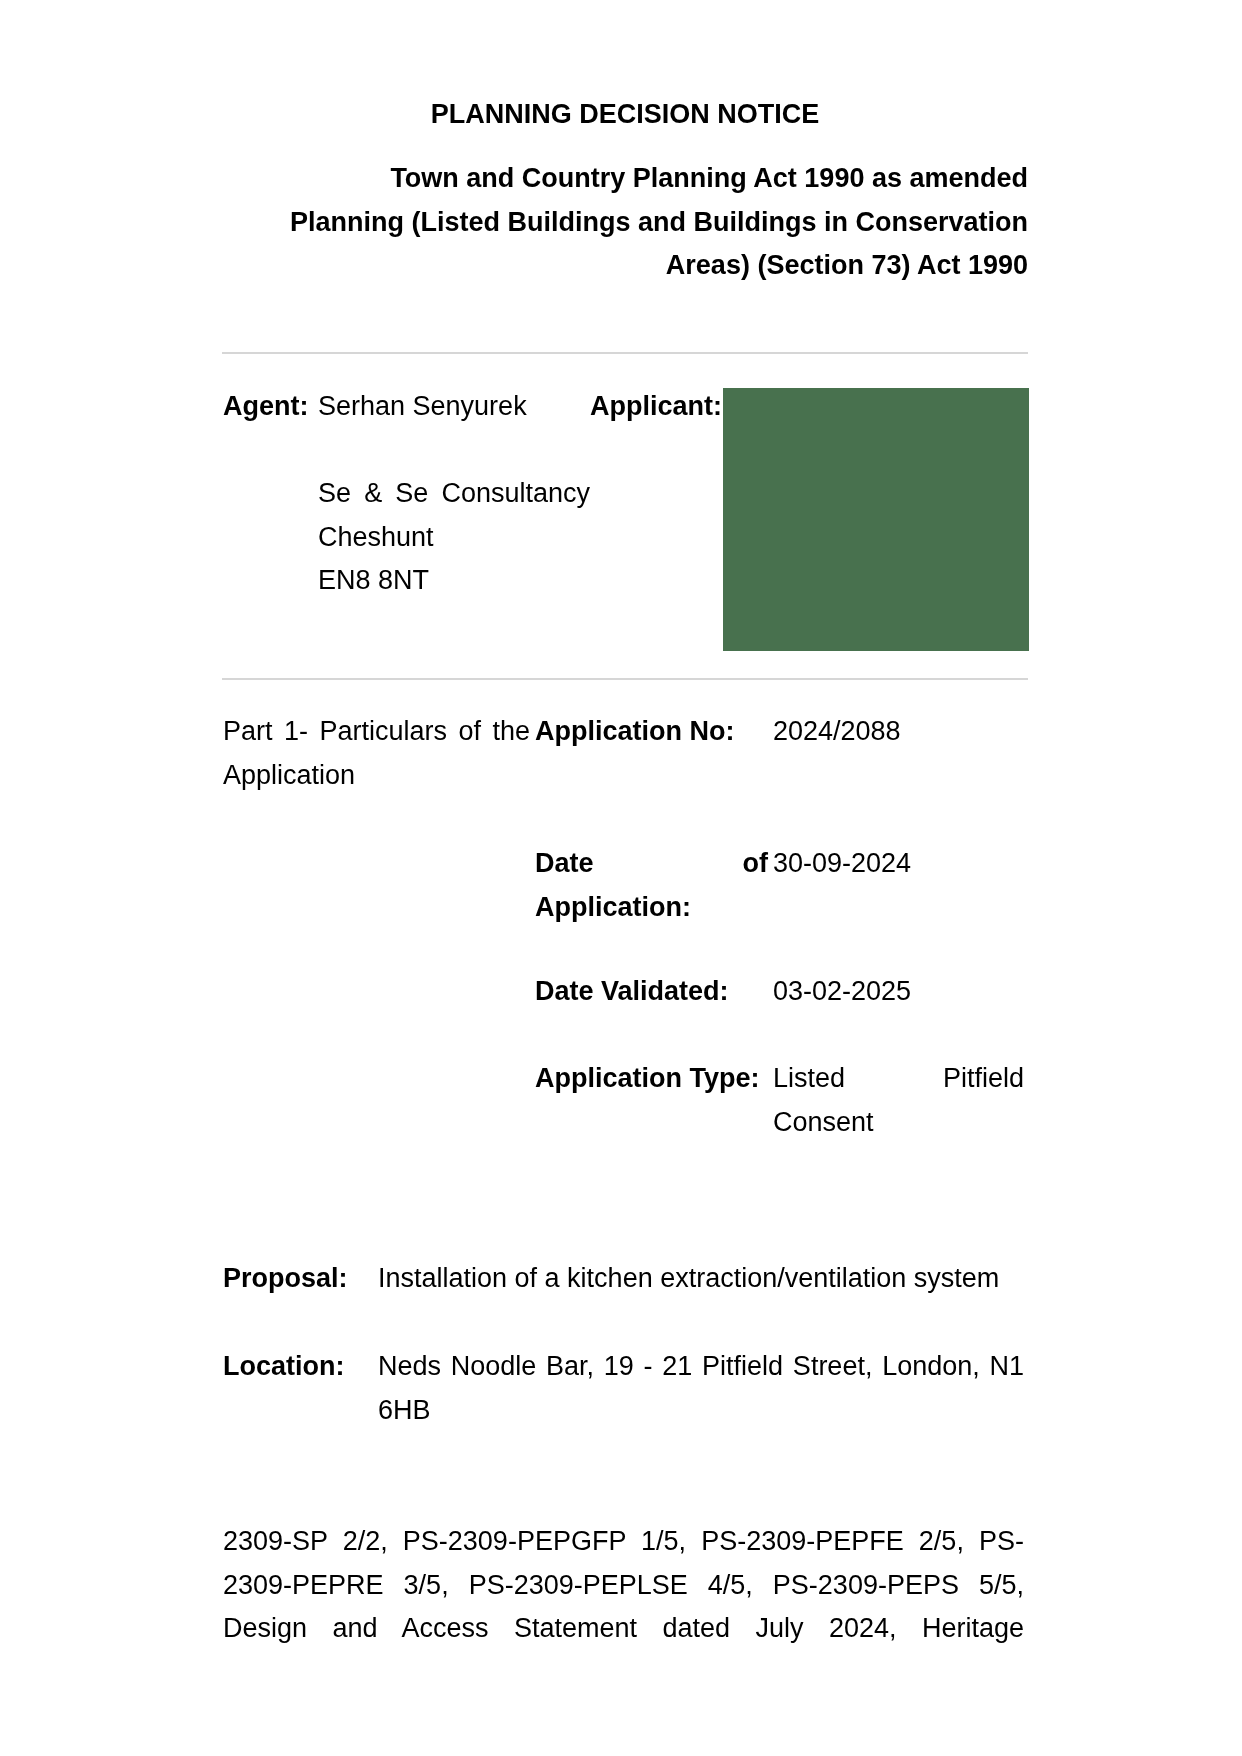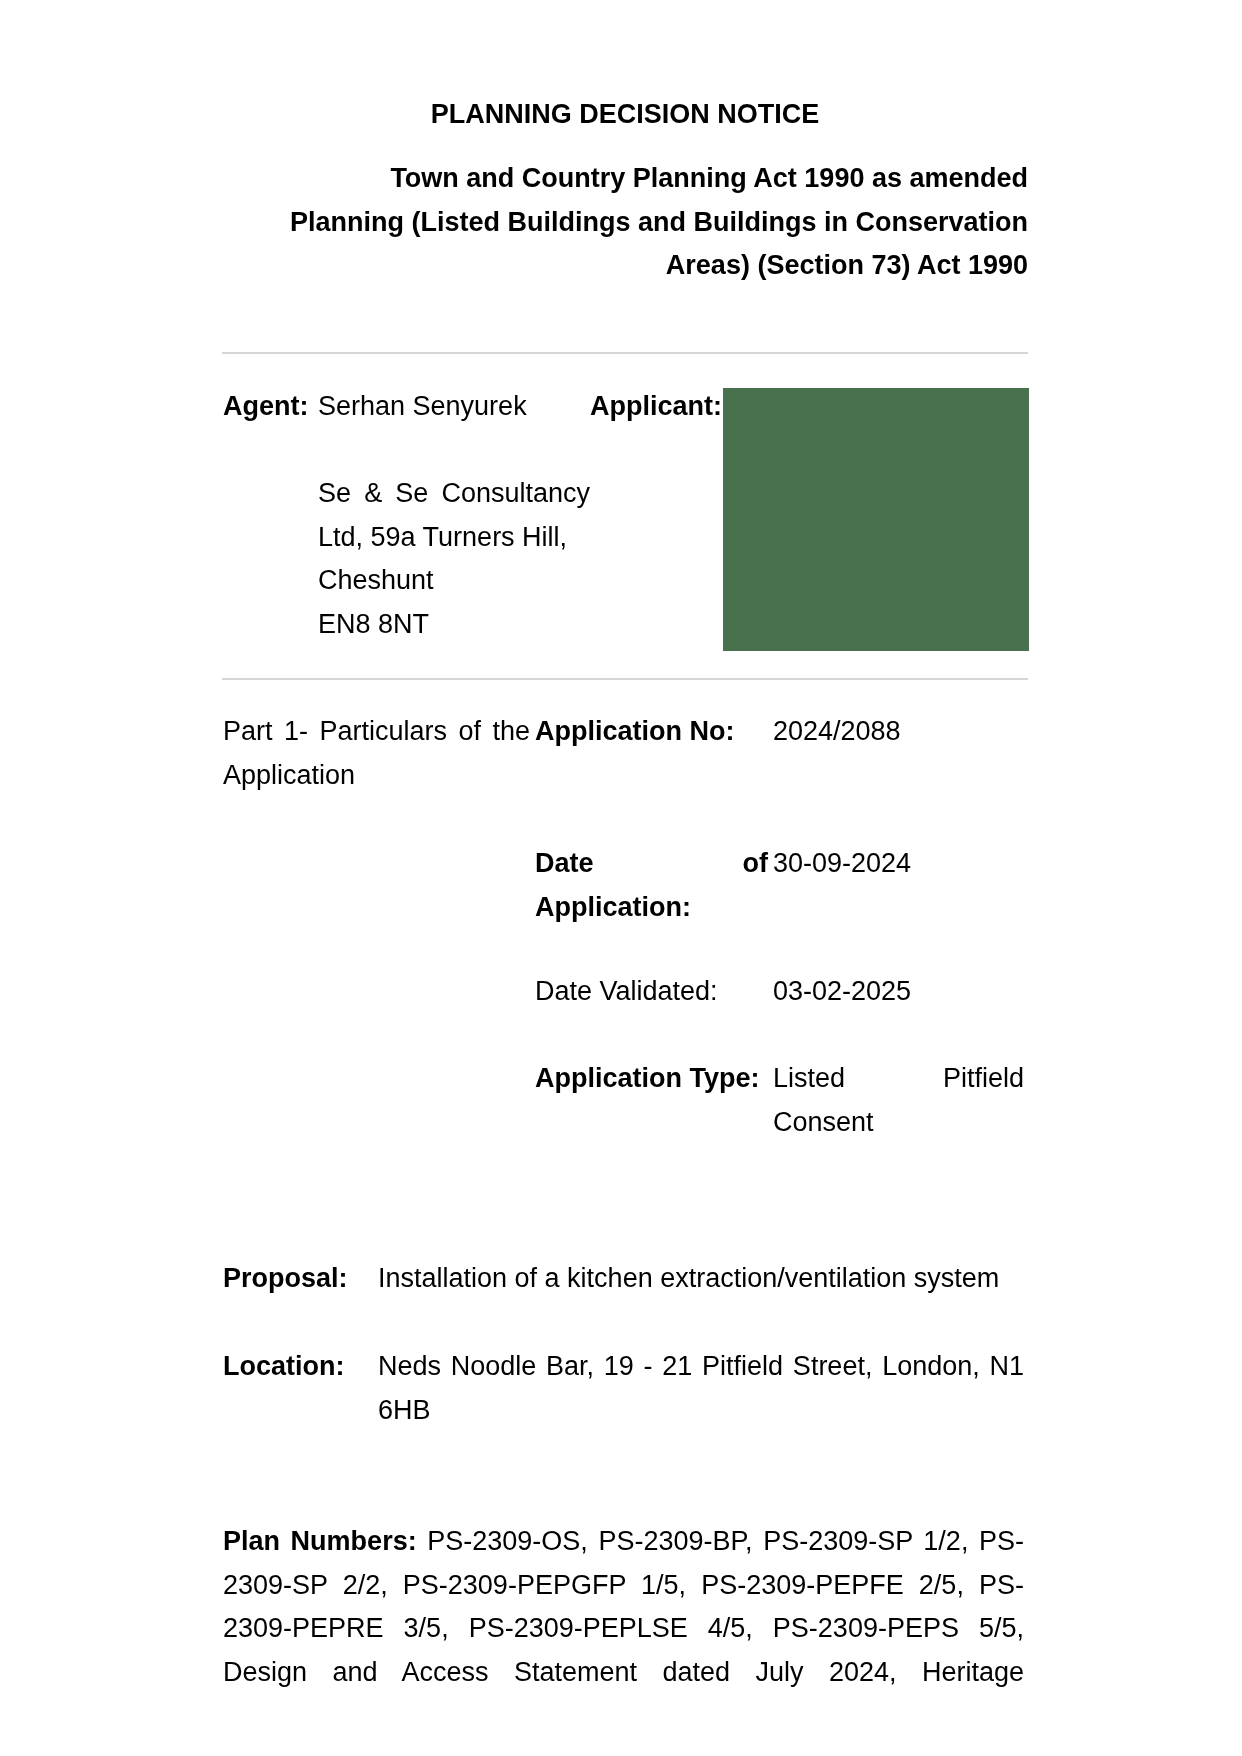--- a/index.html
+++ b/index.html
@@ -25,21 +25,21 @@
   .agent-name      { left:318px; top:385px; }
   .applicant-label { left:590px; top:385px; font-weight:700; }
   .redaction       { left:723px; top:388px; width:306px; height:263px; background:#48714e; }
   .agent-address   { left:318px; top:472px; width:272px; }
 
   .part1-cell    { left:223px; top:710px;  width:307px; }
   .appno-label   { left:535px; top:710px;  font-weight:700; }
   .appno-value   { left:773px; top:710px;  }
   .dateapp-label { left:535px; top:842px;  width:233px; font-weight:700; }
   .dateapp-value { left:773px; top:842px;  }
-  .dateval-label { left:535px; top:970px;  font-weight:400; }
+  .dateval-label { left:535px; top:970px;  font-weight:700; }
   .dateval-value { left:773px; top:970px;  }
   .apptype-label { left:535px; top:1057px; font-weight:700; }
   .apptype-value { left:773px; top:1057px; width:251px; }
 
   .proposal-label { left:223px; top:1257px; font-weight:700; }
   .proposal-value { left:378px; top:1257px; width:660px; }
   .location-label { left:223px; top:1345px; font-weight:700; }
   .location-value { left:378px; top:1345px; width:646px; }
 
   .plan-numbers   { left:223px; top:1520px; width:801px; }
@@ -57,21 +57,20 @@
   </div>
 
   <div class="abs divider divider-1"></div>
 
   <div class="abs agent-label">Agent:</div>
   <div class="abs agent-name nowrap">Serhan Senyurek</div>
   <div class="abs applicant-label nowrap">Applicant:</div>
   <div class="abs redaction" style="background: rgb(72, 113, 78);"></div>
   <div class="abs agent-address">
     <div class="jline">Se &amp; Se Consultancy</div>
-    <div class="nowrap">Ltd, 59a Turners Hill,</div>
     <div class="nowrap">Cheshunt</div>
     <div class="nowrap">EN8 8NT</div>
   </div>
 
   <div class="abs divider divider-2"></div>
 
   <div class="abs part1-cell">
     <div class="jline">Part 1- Particulars of the</div>
     <div>Application</div>
   </div>
@@ -96,19 +95,18 @@
   <div class="abs proposal-label nowrap">Proposal:</div>
   <div class="abs proposal-value nowrap">Installation of a kitchen extraction/ventilation system</div>
 
   <div class="abs location-label nowrap">Location:</div>
   <div class="abs location-value">
     <div class="jline">Neds Noodle Bar, 19 - 21 Pitfield Street, London, N1</div>
     <div>6HB</div>
   </div>
 
   <div class="abs plan-numbers">
-    <div class="jline"><span class="b">Plan Numbers:</span> <span>PS-2309-OS, PS-2309-BP, PS-2309-SP 1/2, PS-</span></div>
     <div class="jline">2309-SP 2/2, PS-2309-PEPGFP 1/5, PS-2309-PEPFE 2/5, PS-</div>
     <div class="jline">2309-PEPRE 3/5, PS-2309-PEPLSE 4/5, PS-2309-PEPS 5/5,</div>
     <div class="jline">Design and Access Statement dated July 2024, Heritage</div>
   </div>
 
 </div>
 
 </body></html>

